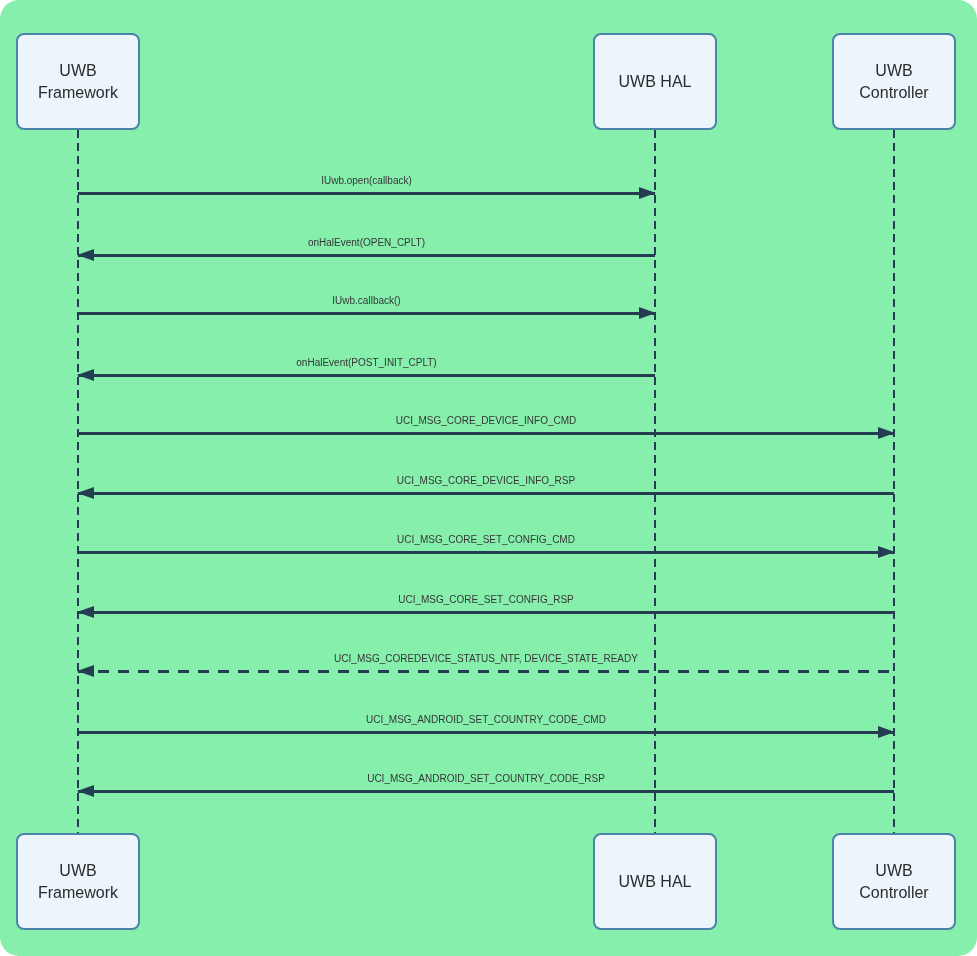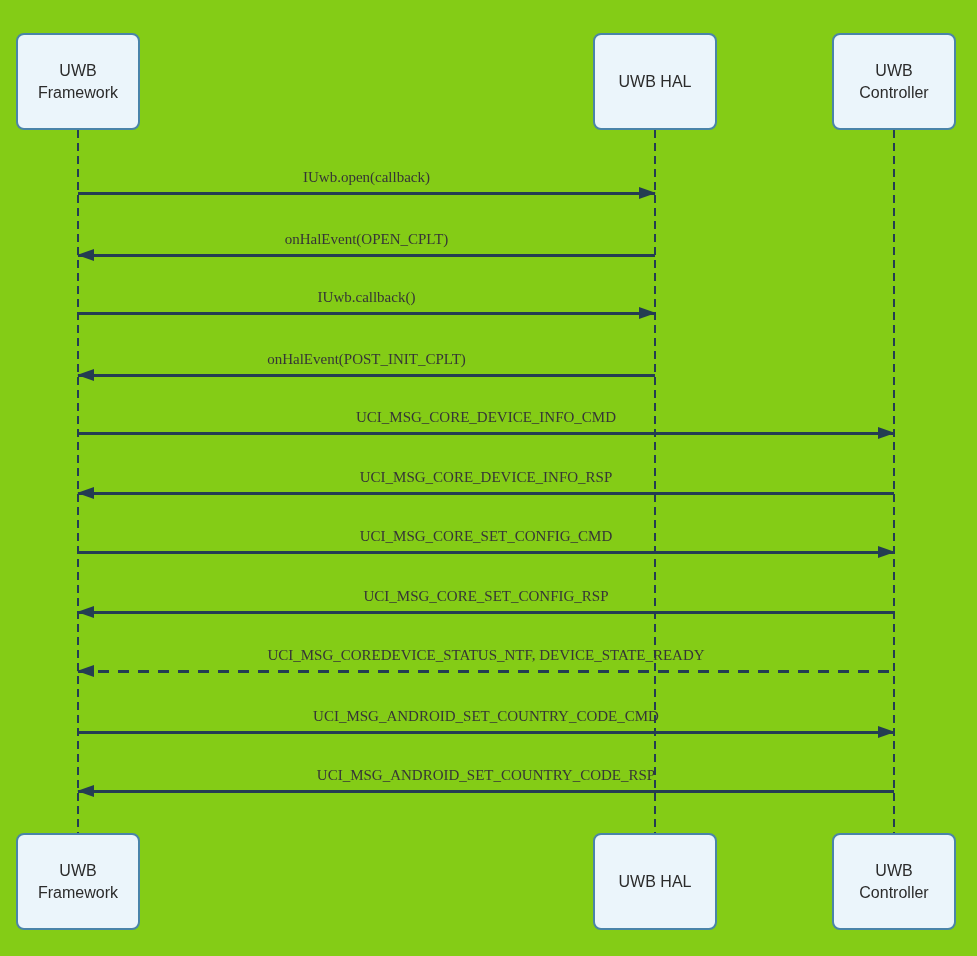--- a/index.html
+++ b/index.html
@@ -36,24 +36,23 @@
     color: #2b2b2b;
     text-align: center;
     padding: 0 8px;
   }
   .message { position: absolute; height: 0; }
   .msg-label {
     position: absolute;
     left: 0; right: 0;
     bottom: 7px;
     text-align: center;
-    font-size: 15px;
+    font-size: 10px;
     color: #363636;
     white-space: nowrap;
-    font-family: Liberation Serif, serif;
   }
   .msg-line {
     position: absolute;
     left: 0; right: 0;
     top: -1.5px;
     height: 3px;
     background: var(--line);
   }
   .msg-line.dashed {
     background: repeating-linear-gradient(90deg, var(--line) 0 11px, transparent 11px 20px);
@@ -64,21 +63,21 @@
     width: 0; height: 0;
     border-top: 6px solid transparent;
     border-bottom: 6px solid transparent;
   }
   .arrowhead.right { right: -1px; border-left: 17px solid var(--line); }
   .arrowhead.left  { left: -1px;  border-right: 17px solid var(--line); }
 </style>
 </head>
 <body>
 
-<div id="stage" style="--line: #243d52; --actor-border: #4a84a9; --actor-fill: #ebf5fb; background: #84cc16;">
+<div id="stage" style="--line: #243d52; --actor-border: #4a84a9; --actor-fill: #ebf5fb; background: #86efac; border-radius: 19px;">
     <div class="lifeline" style="left: 77px; top: 130px; height: 703px;"></div>
     <div class="lifeline" style="left: 654px; top: 130px; height: 703px;"></div>
     <div class="lifeline" style="left: 893px; top: 130px; height: 703px;"></div>
     <div class="actor-box" style="left: 16px; top: 33px; width: 124px; height: 97px;">
       <div class="actor-label">UWB Framework</div>
     </div>
     <div class="actor-box" style="left: 16px; top: 833px; width: 124px; height: 97px;">
       <div class="actor-label">UWB Framework</div>
     </div>
     <div class="actor-box" style="left: 593px; top: 33px; width: 124px; height: 97px;">

